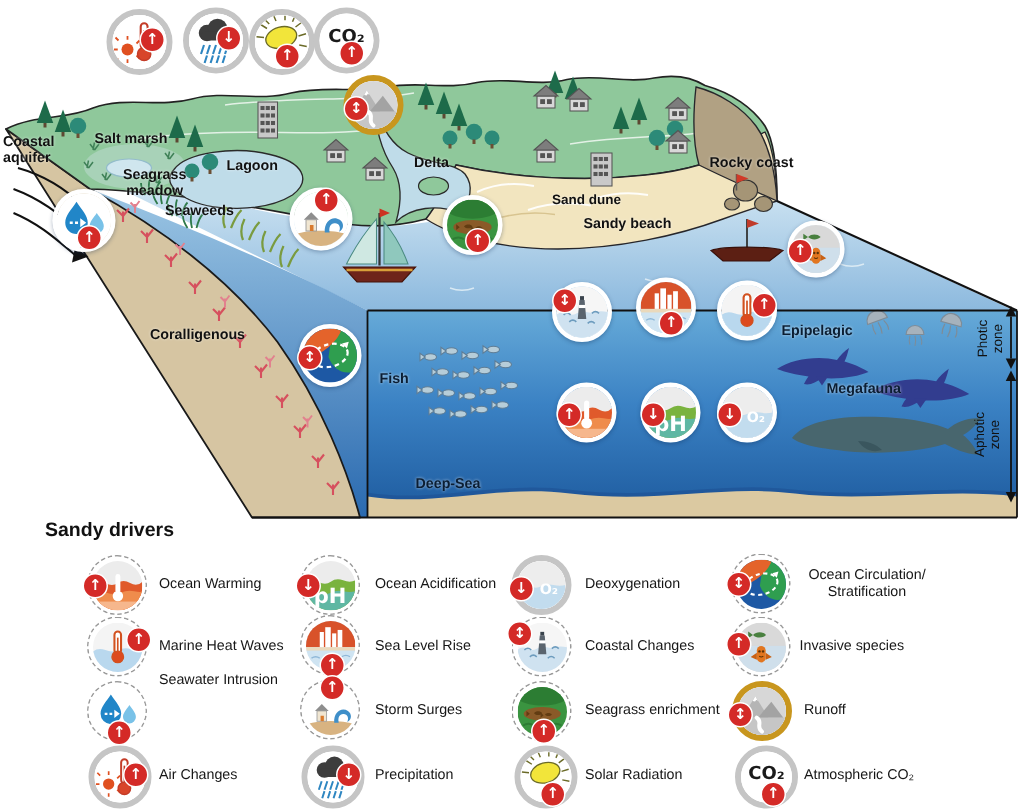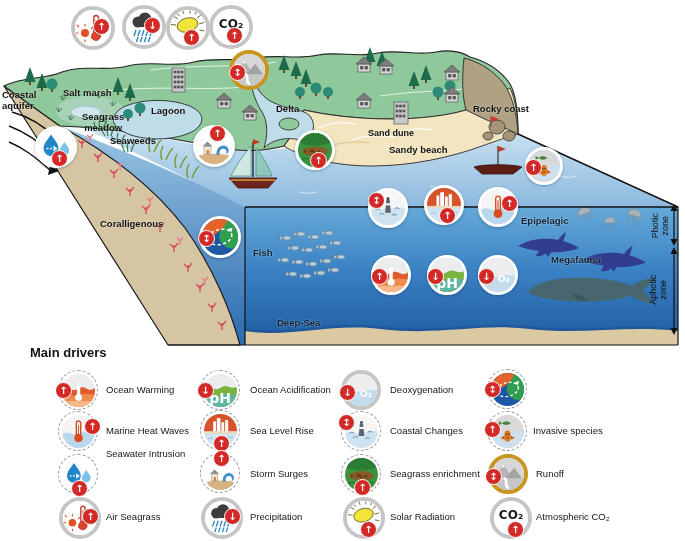--- a/index.html
+++ b/index.html
@@ -667,21 +667,21 @@
 <div class="icon ring-white" style="left:478px;top:255px;width:40px;height:40px">
   <span class="disc">
         <svg viewBox="0 0 36 36">
           <use href="#s-do"></use>
         </svg>
       </span>
   <span class="itx itx-o2">O₂</span>
   <span class="bdg" style="left:-3px;top:10px">↓</span>
 </div>
 
-<div class="legend-title">Main drivers</div>
+<div class="legend-title">Sandy drivers</div>
 
 <div class="icon ring-dash" style="left:58px;top:370px;width:40px;height:40px">
   <span class="disc">
         <svg viewBox="0 0 36 36">
           <use href="#s-ow"></use>
         </svg>
       </span>
   <span class="bdg" style="left:-4px;top:11px">↑</span>
 </div>
 <div class="llab" style="left:106px;top:384px">Ocean Warming</div>
@@ -709,20 +709,22 @@
 <div class="llab" style="left:390px;top:384px">Deoxygenation</div>
 
 <div class="icon ring-dash" style="left:487px;top:369px;width:40px;height:40px">
   <span class="disc">
         <svg viewBox="0 0 36 36">
           <use href="#s-oc"></use>
         </svg>
       </span>
   <span class="bdg" style="left:-4px;top:11px">↕</span>
 </div>
+<div class="llab" style="left:530px;top:378px;width:96px;text-align:center">Ocean Circulation/
+Stratification</div>
 
 <div class="icon ring-dash" style="left:58px;top:411px;width:40px;height:40px">
   <span class="disc">
         <svg viewBox="0 0 36 36">
           <use href="#s-mhw"></use>
         </svg>
       </span>
   <span class="bdg" style="right:-4px;top:6px">↑</span>
 </div>
 <div class="llab" style="left:106px;top:425px">Marine Heat Waves</div>
@@ -798,21 +800,21 @@
 <div class="llab" style="left:536px;top:468px">Runoff</div>
 
 <div class="icon ring-gray" style="left:59px;top:497px;width:42px;height:42px">
   <span class="disc">
         <svg viewBox="0 0 36 36">
           <use href="#s-aw"></use>
         </svg>
       </span>
   <span class="bdg" style="right:-2px;top:7px">↑</span>
 </div>
-<div class="llab" style="left:106px;top:511px">Air Seagrass</div>
+<div class="llab" style="left:106px;top:511px">Air Changes</div>
 
 <div class="icon ring-gray" style="left:201px;top:497px;width:42px;height:42px">
   <span class="disc">
         <svg viewBox="0 0 36 36">
           <use href="#s-pr"></use>
         </svg>
       </span>
   <span class="bdg" style="right:-2px;top:7px">↓</span>
 </div>
 <div class="llab" style="left:250px;top:511px">Precipitation</div>

